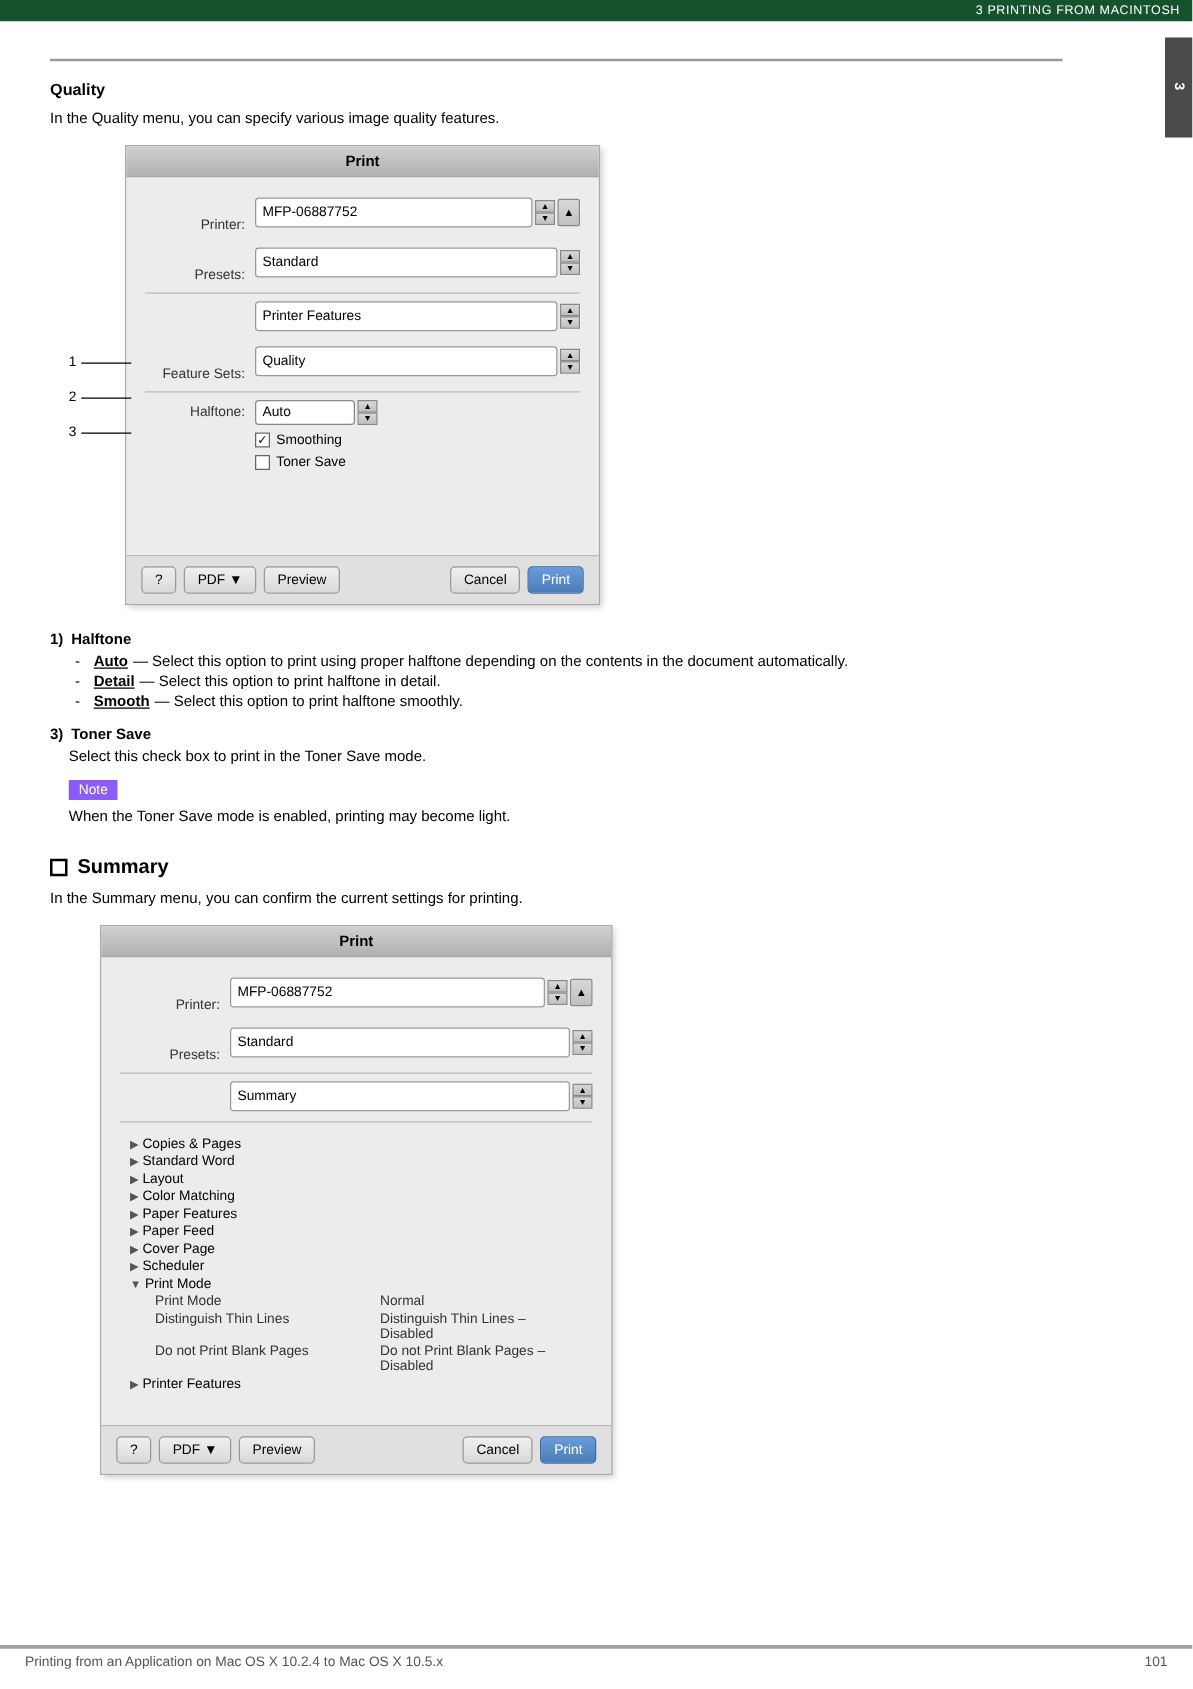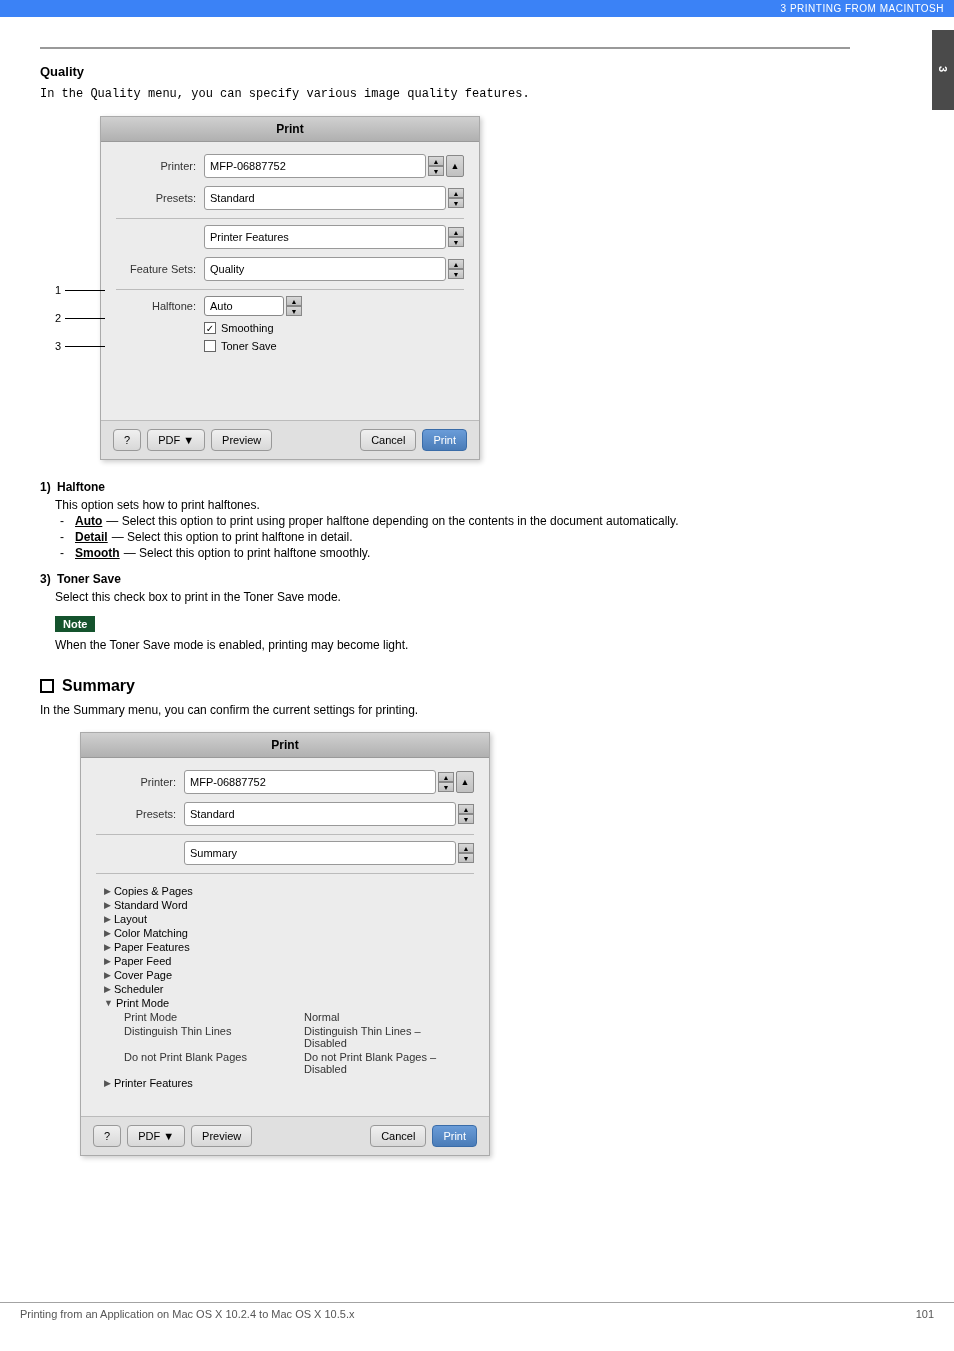--- a/index.html
+++ b/index.html
@@ -8,21 +8,21 @@
       font-size: 12px;
       background: #fff;
       color: #000;
       width: 954px;
       min-height: 1351px;
       position: relative;
     }
 
     
     .top-bar {
-      background: #3b82f6;
+      background: #14532d;
       color: #fff;
       font-size: 10px;
       text-align: right;
       padding: 3px 10px;
       letter-spacing: 0.5px;
     }
 
     
     .chapter-tab {
       position: absolute;
@@ -55,21 +55,20 @@
     
     .section-title {
       font-size: 13px;
       font-weight: bold;
       margin-bottom: 8px;
     }
 
     .section-intro {
       font-size: 12px;
       margin-bottom: 15px;
-      font-family: Liberation Mono, monospace;
     }
 
     
     .print-dialog {
       border: 1px solid #aaa;
       background: #e8e8e8;
       border-radius: 0;
       padding: 0;
       margin: 0 auto 20px auto;
       width: 380px;
@@ -96,20 +95,21 @@
       align-items: center;
       margin-bottom: 8px;
     }
 
     .dialog-label {
       font-size: 11px;
       text-align: right;
       min-width: 80px;
       margin-right: 8px;
       color: #333;
+      margin-top: 20px;
     }
 
     .dialog-select {
       flex: 1;
       height: 24px;
       background: #fff;
       border: 1px solid #999;
       border-radius: 3px;
       font-size: 11px;
       padding: 0 5px;
@@ -278,24 +278,24 @@
       margin-right: 4px;
     }
 
     
     .note-box {
       border: none;
       margin: 10px 0 15px 15px;
     }
 
     .note-label {
-      background: #14532d;
+      background: #8b5cf6;
       color: #fff;
       font-size: 11px;
-      font-weight: bold;
+      font-weight: normal;
       padding: 2px 8px;
       display: inline-block;
       margin-bottom: 6px;
     }
 
     .note-text {
       font-size: 12px;
       margin-left: 0;
     }
 
@@ -346,24 +346,24 @@
     .detail-value { color: #333; }
 
     
     .page-footer {
       position: absolute;
       bottom: 15px;
       left: 0;
       right: 0;
       display: flex;
       justify-content: space-between;
-      padding: 16px 20px;
+      padding: 0 20px;
       font-size: 11px;
       color: #555;
-      border-top: 1px solid #a3a3a3;
+      border-top: 3px solid #a3a3a3;
       padding-top: 5px;
     }
 
     .dialog-wrapper {
       position: relative;
       width: 380px;
       margin: 0 auto 20px 60px;
     }
   </style>
 </head>
@@ -509,21 +509,20 @@
         </div>
       </div>
     </div>
   </div>
 
   <div class="numbered-item">
     <div class="numbered-item-title">
       <span class="num">1)</span>
       <span>Halftone</span>
     </div>
-    <div class="item-desc">This option sets how to print halftones.</div>
     <div class="item-bullet">
       <span class="dash">-</span>
       <span class="bold-term">Auto</span>
       <span>— Select this option to print using proper halftone depending on the contents in the document automatically.</span>
     </div>
     <div class="item-bullet">
       <span class="dash">-</span>
       <span class="bold-term">Detail</span>
       <span>— Select this option to print halftone in detail.</span>
     </div>

